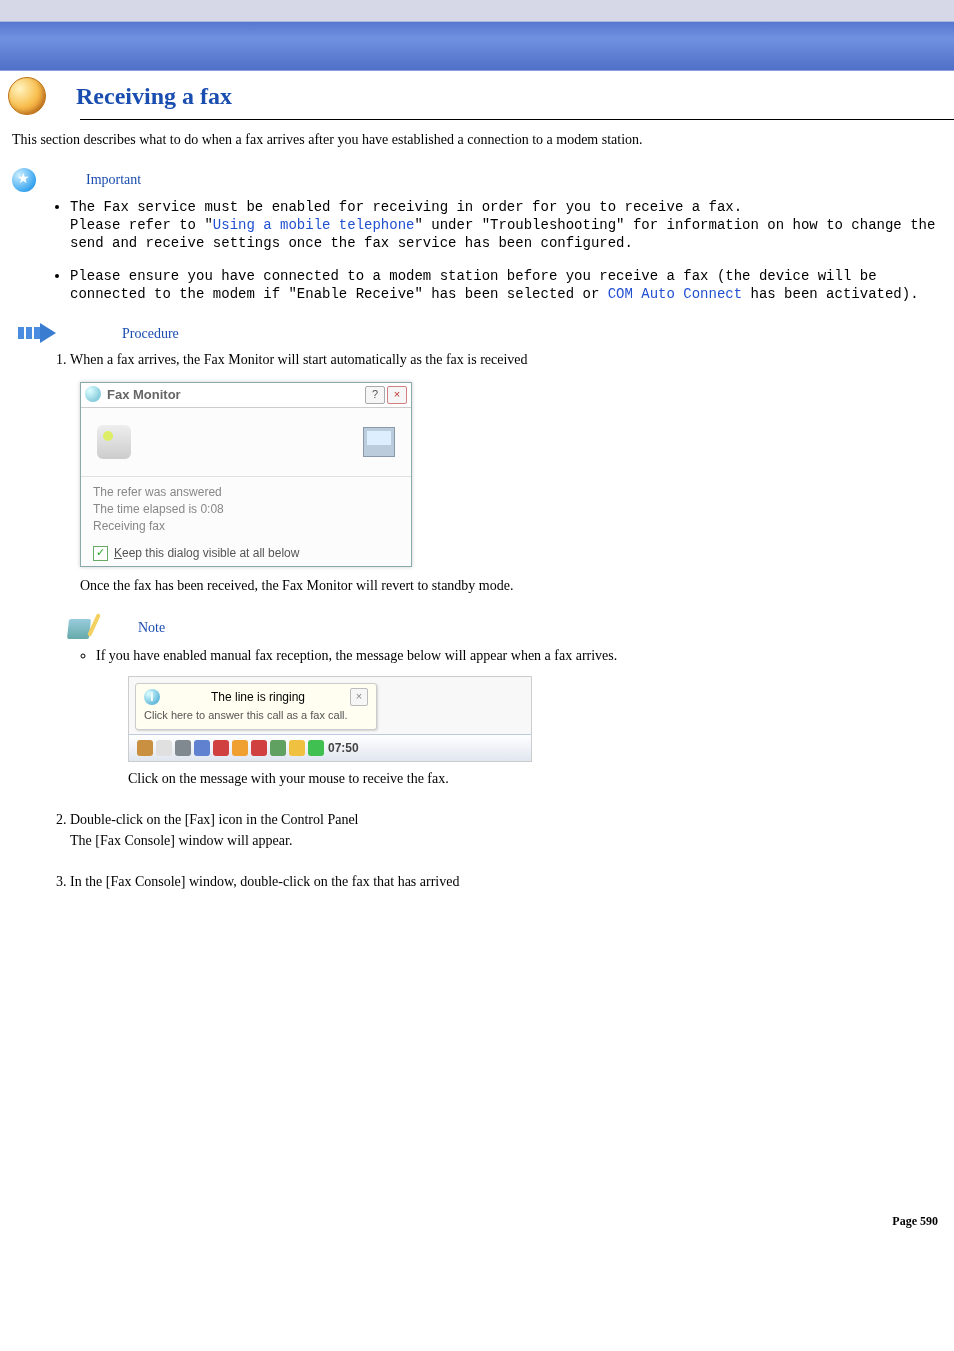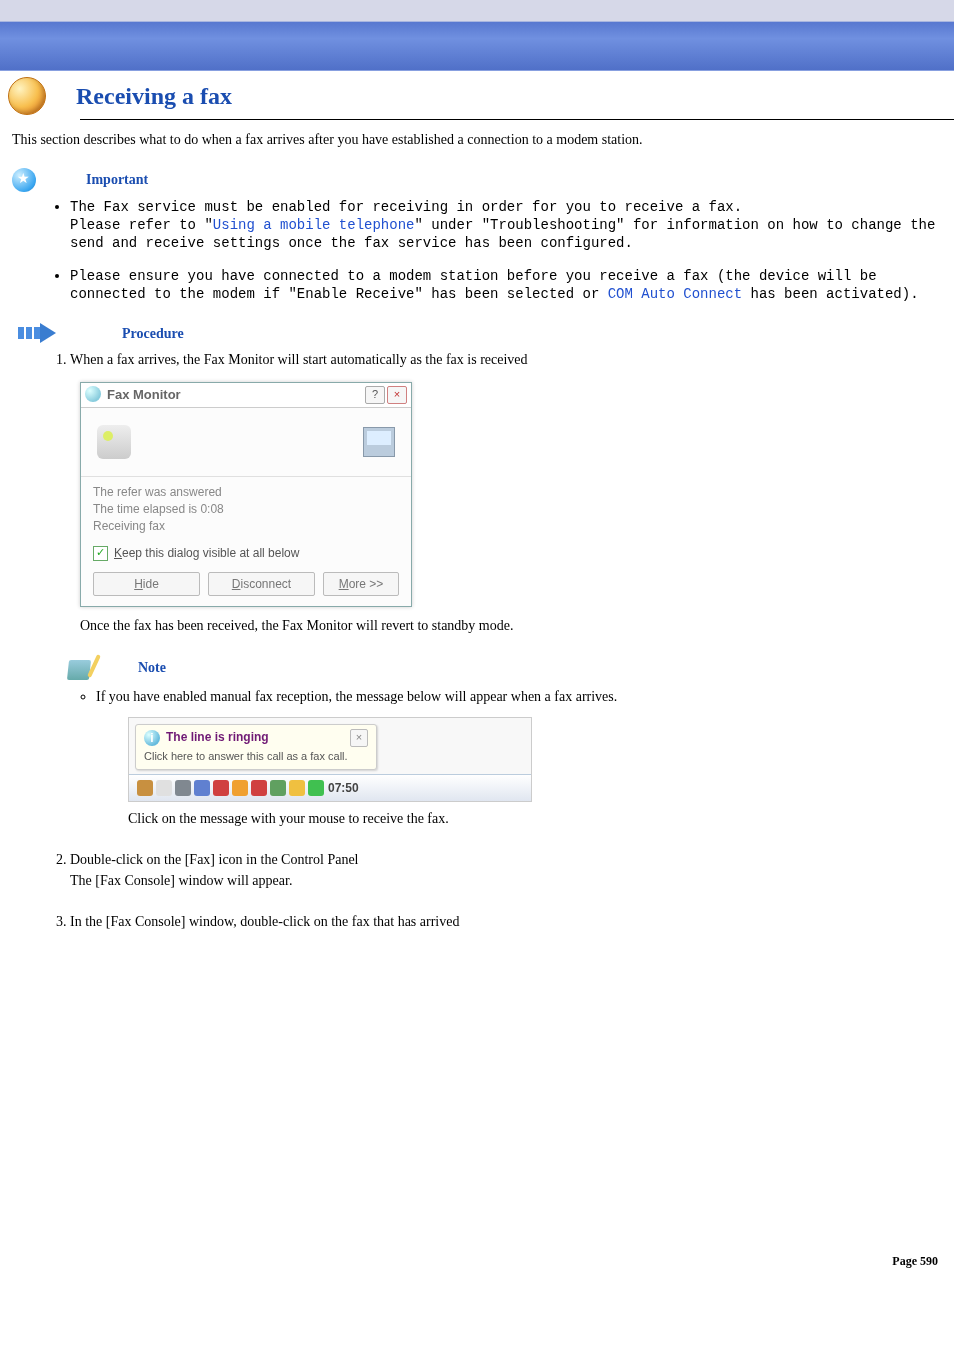--- a/index.html
+++ b/index.html
@@ -65,21 +65,21 @@
   }
   .star-icon::after {
     content: "★";
     color: #fff;
     font-size: 14px;
     position: absolute;
     top: 2px; left: 5px;
   }
   .label-title {
     color: #1a4db0;
-    font-weight: bold;
+    font-weight: normal;
     font-size: 14px;
   }
   ul.bullets {
     list-style: disc;
     margin: 4px 0 0 0;
     padding-left: 58px;
     font-family: Liberation Mono, monospace;
   }
   ul.bullets > li { margin-bottom: 14px; line-height: 1.3; }
   a.link { color: #2050d0; text-decoration: none; }
@@ -199,21 +199,21 @@
     width: 224px;
     box-shadow: 1px 1px 2px rgba(0,0,0,.15);
   }
   .balloon .brow { display:flex; align-items:center; }
   .balloon .info {
     width:16px;height:16px;border-radius:50%;
     background: radial-gradient(circle at 30% 30%, #dff, #6bd 70%);
     color:#fff; font-weight:bold; font-size:12px; text-align:center; line-height:16px;
     margin-right:6px; flex:none;
   }
-  .balloon .btxt { font-weight:bold; color:#701a75; font-size:12px; flex:1; }
+  .balloon .btxt { font-weight:normal; color:#000000; font-size:12px; flex:1;text-align:center; }
   .balloon .bx { width:16px;height:16px;border:1px solid #bbb; color:#888;
     font-size:11px; text-align:center; line-height:14px; border-radius:2px; background:#f6f6f6; flex:none; }
   .balloon .bmsg { font-size:11px; color:#555; margin-top:2px; }
   .tray {
     margin-top: 4px;
     background: linear-gradient(#fff, #e0e6f0);
     border-top: 1px solid #bcd;
     height: 26px;
     display:flex; align-items:center; justify-content:flex-start;
     padding: 0 8px; gap: 4px;
@@ -289,25 +289,20 @@
           <div class="pc-right"></div>
         </div>
         <div class="fw-body">
           <div>The refer was answered</div>
           <div>The time elapsed is 0:08</div>
           <div>Receiving fax</div>
         </div>
         <div class="fw-chk">
           <span class="box">✓</span>
           <span class="txt"><u>K</u><span>eep this dialog visible at all below</span></span>
-        </div>
-        <div class="fw-btns">
-          <span class="b"><u>H</u><span>ide</span></span>
-          <span class="b"><u>D</u><span>isconnect</span></span>
-          <span class="b more"><u>M</u><span>ore &gt;&gt;</span></span>
         </div>
       </div>
 
       <div class="after-text">Once the fax has been received, the Fax Monitor will revert to standby mode.</div>
 
       <div class="label-row" style="margin-left:-4px;">
         <div class="notepad-icon">
           <div class="pad"></div>
             <div class="pen"></div>
         </div>

